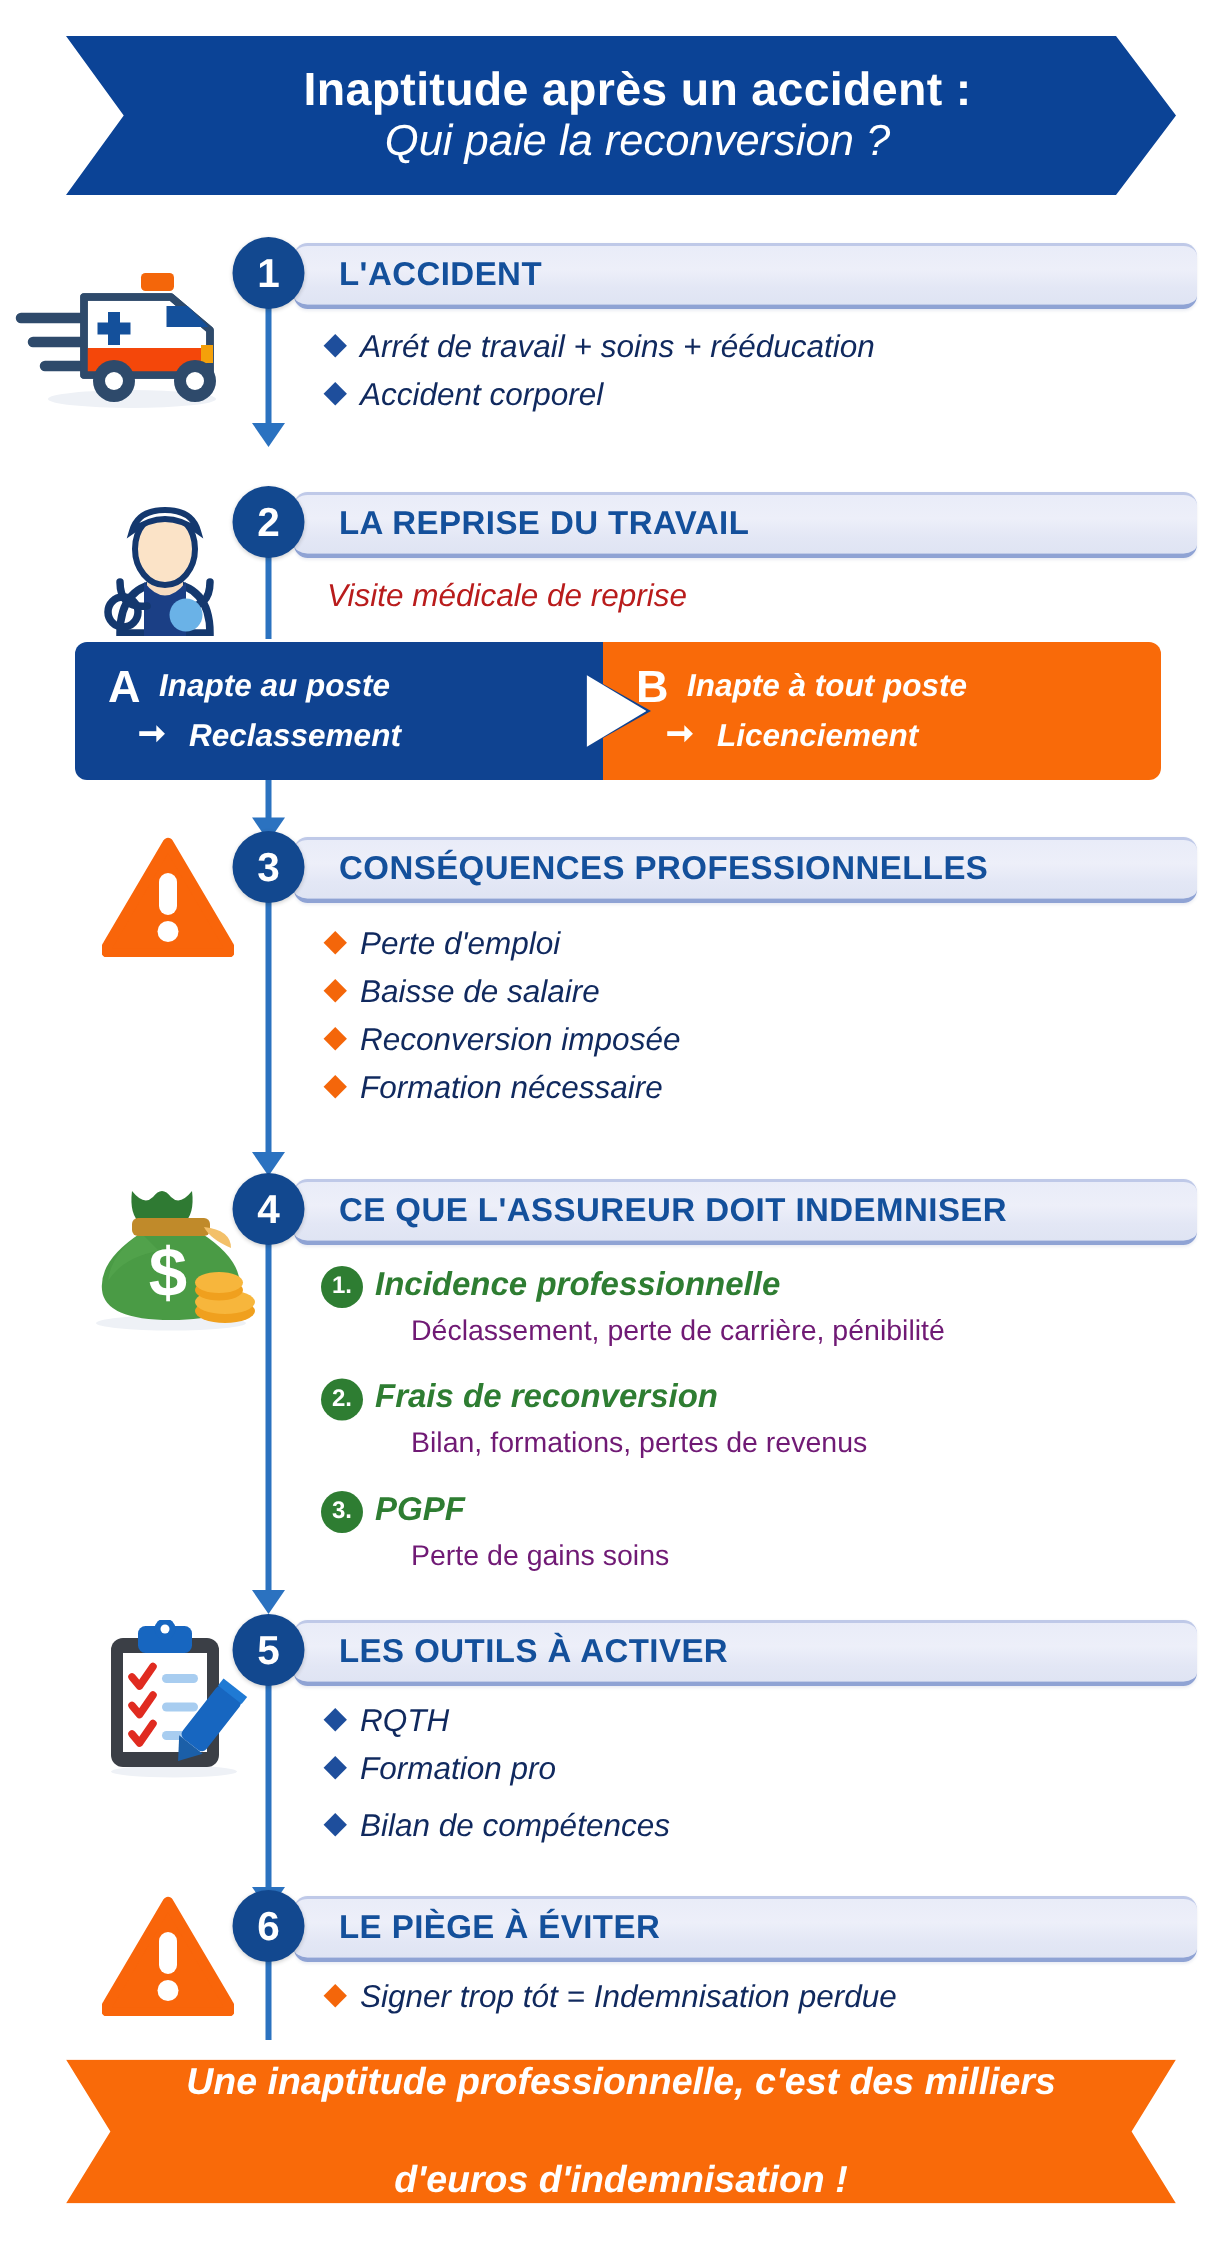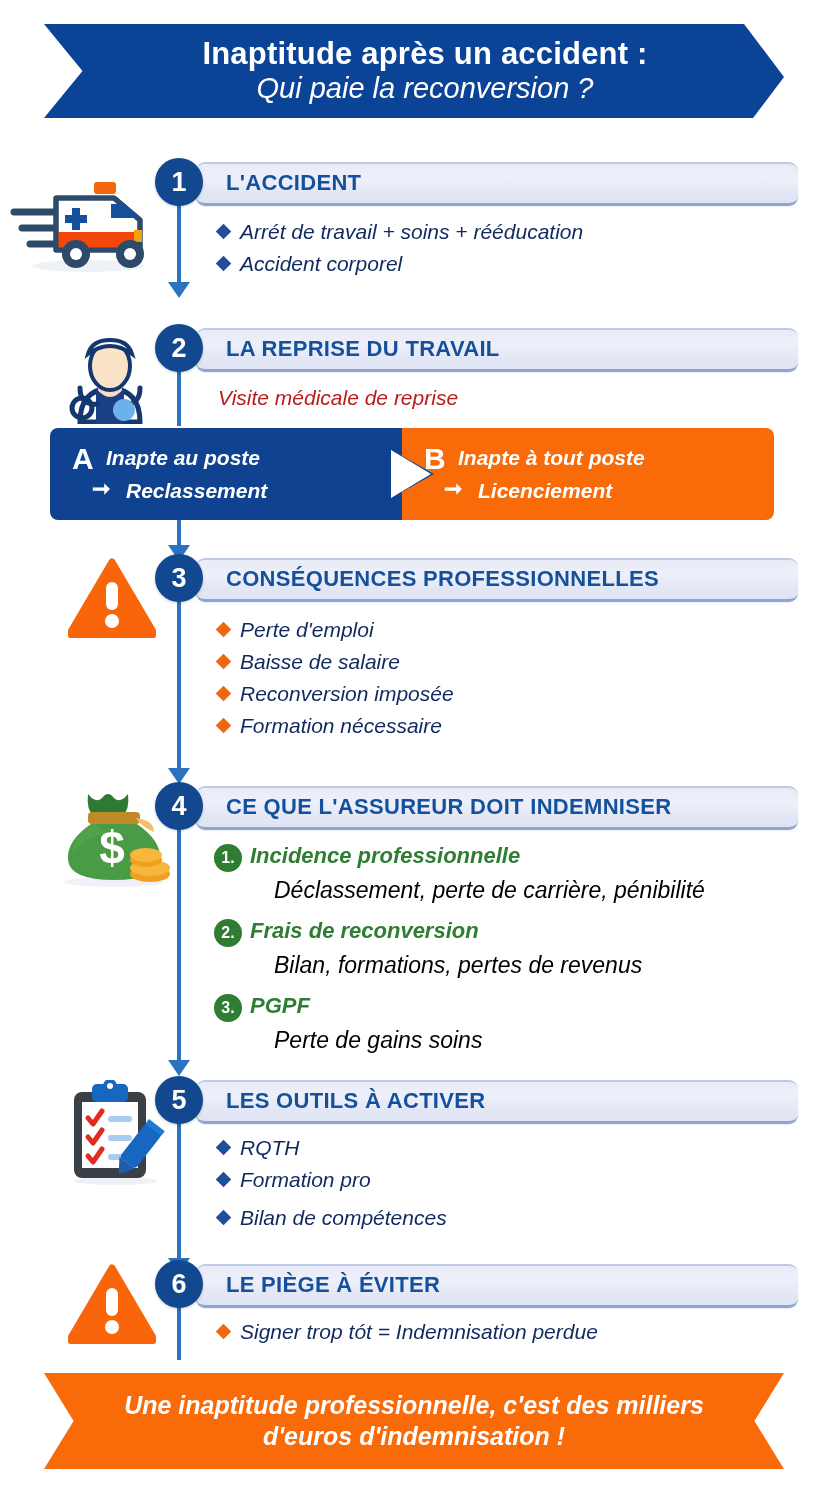--- a/index.html
+++ b/index.html
@@ -14,21 +14,21 @@
     font-family: "Liberation Sans", sans-serif;
     overflow: hidden;
   }
 
   
   #header-ribbon {
     position: absolute;
     left: 44px;
     top: 24px;
     width: 740px;
-    height: 94px;
+    height: 106px;
     background: #0b4396;
     -webkit-clip-path: polygon(0 0, 100% 0, 100% 100%, 0 100%, 5.2% 50%);
     clip-path: polygon(0 0, 100% 0, 100% 100%, 0 100%, 5.2% 50%);
     display: flex;
     flex-direction: column;
     align-items: center;
     justify-content: center;
     box-sizing: border-box;
     padding-left: 42px;
     padding-right: 20px;
@@ -272,40 +272,39 @@
     font-style: italic;
     font-weight: bold;
     color: #2e7d32;
     white-space: nowrap;
     text-align: center;
   }
   .green-desc {
     position: absolute;
     left: 60px;
     top: 33px;
-    font-size: 23px;
-    font-style: italic;
-    color: #000000;
+    font-size: 19px;
+    color: #701a75;
     white-space: nowrap;
   }
 
   
   #footer-banner {
     position: absolute;
     left: 44px;
     top: 1373px;
     width: 740px;
     height: 96px;
     background: #f96a09;
     -webkit-clip-path: polygon(0 0, 100% 0, 96% 50%, 100% 100%, 0 100%, 4% 50%);
     clip-path: polygon(0 0, 100% 0, 96% 50%, 100% 100%, 0 100%, 4% 50%);
     display: flex;
     flex-direction: column;
     align-items: center;
-    justify-content: center;
+    justify-content: space-between;
   }
   #footer-banner .f-line {
     color: #ffffff;
     font-size: 25px;
     font-weight: bold;
     font-style: italic;
     line-height: 1.25;
     text-align: center;
     white-space: nowrap;
   }

